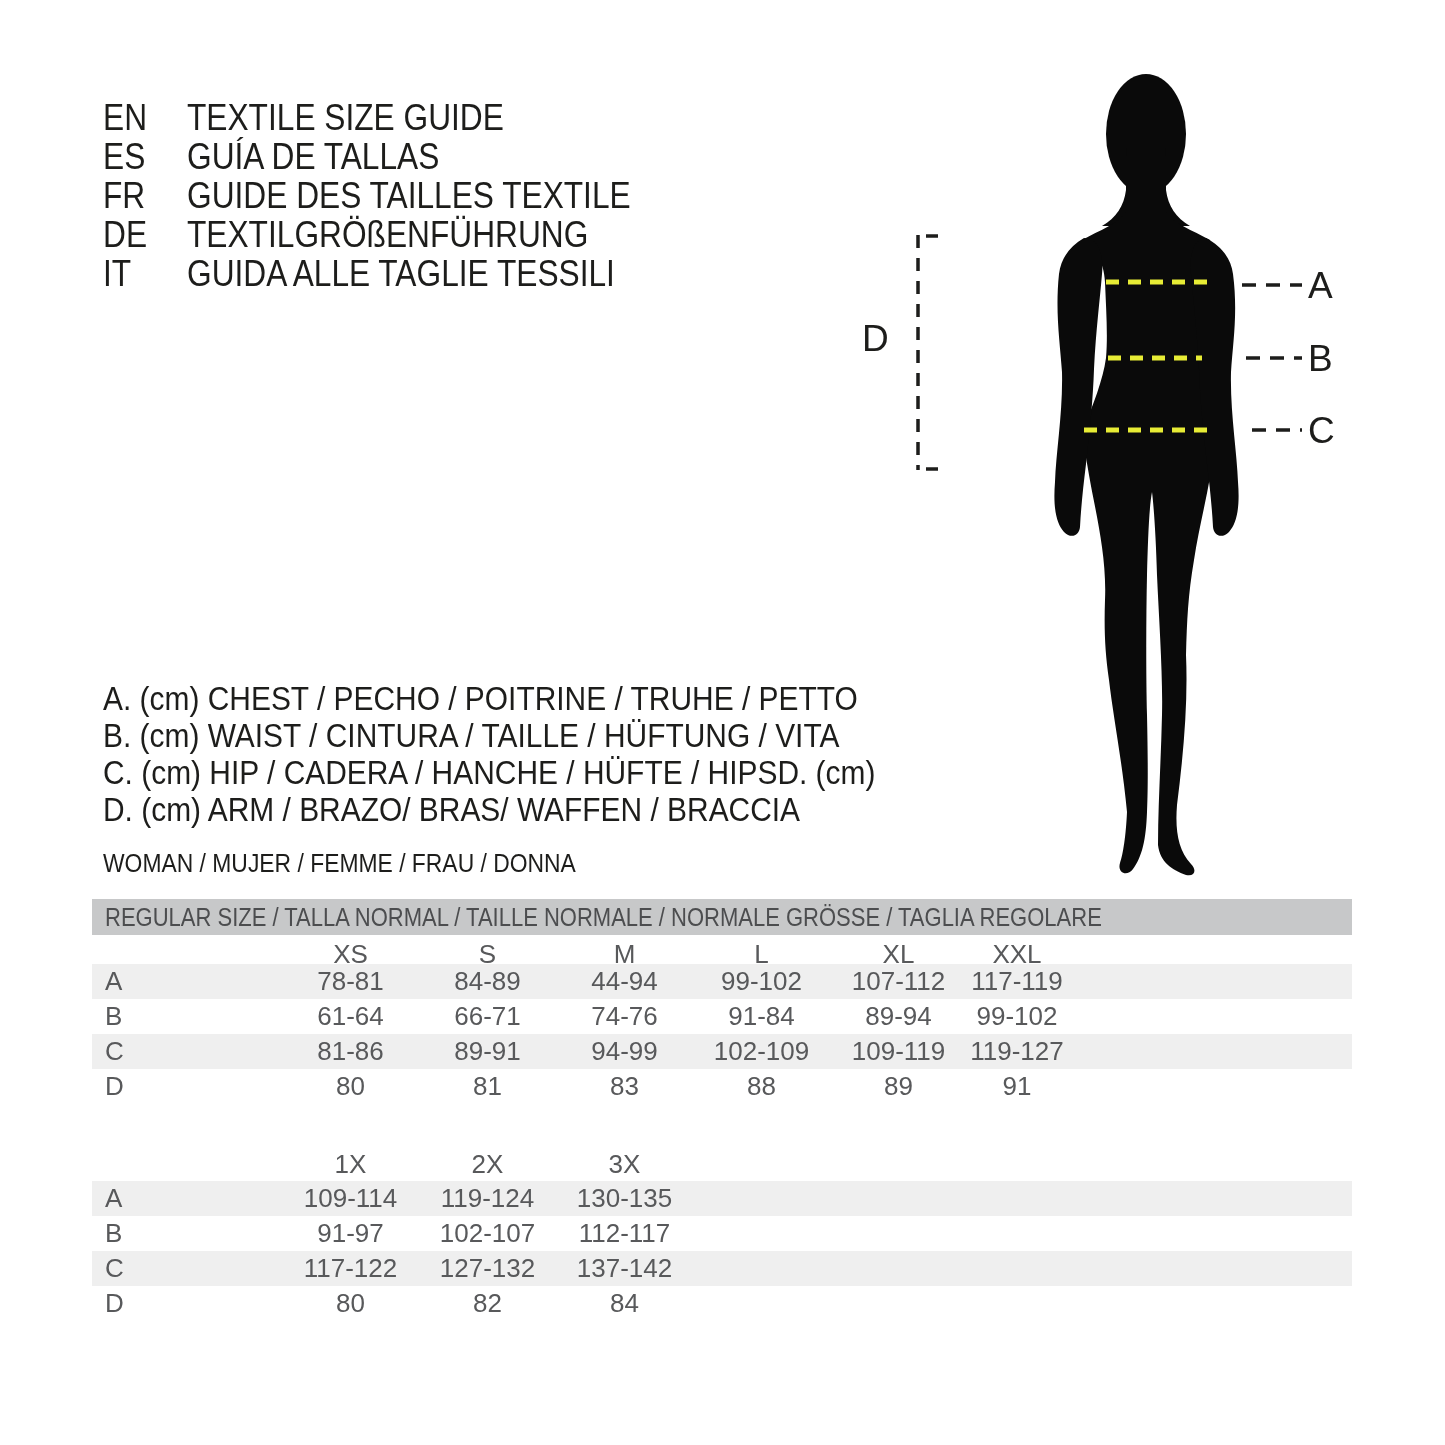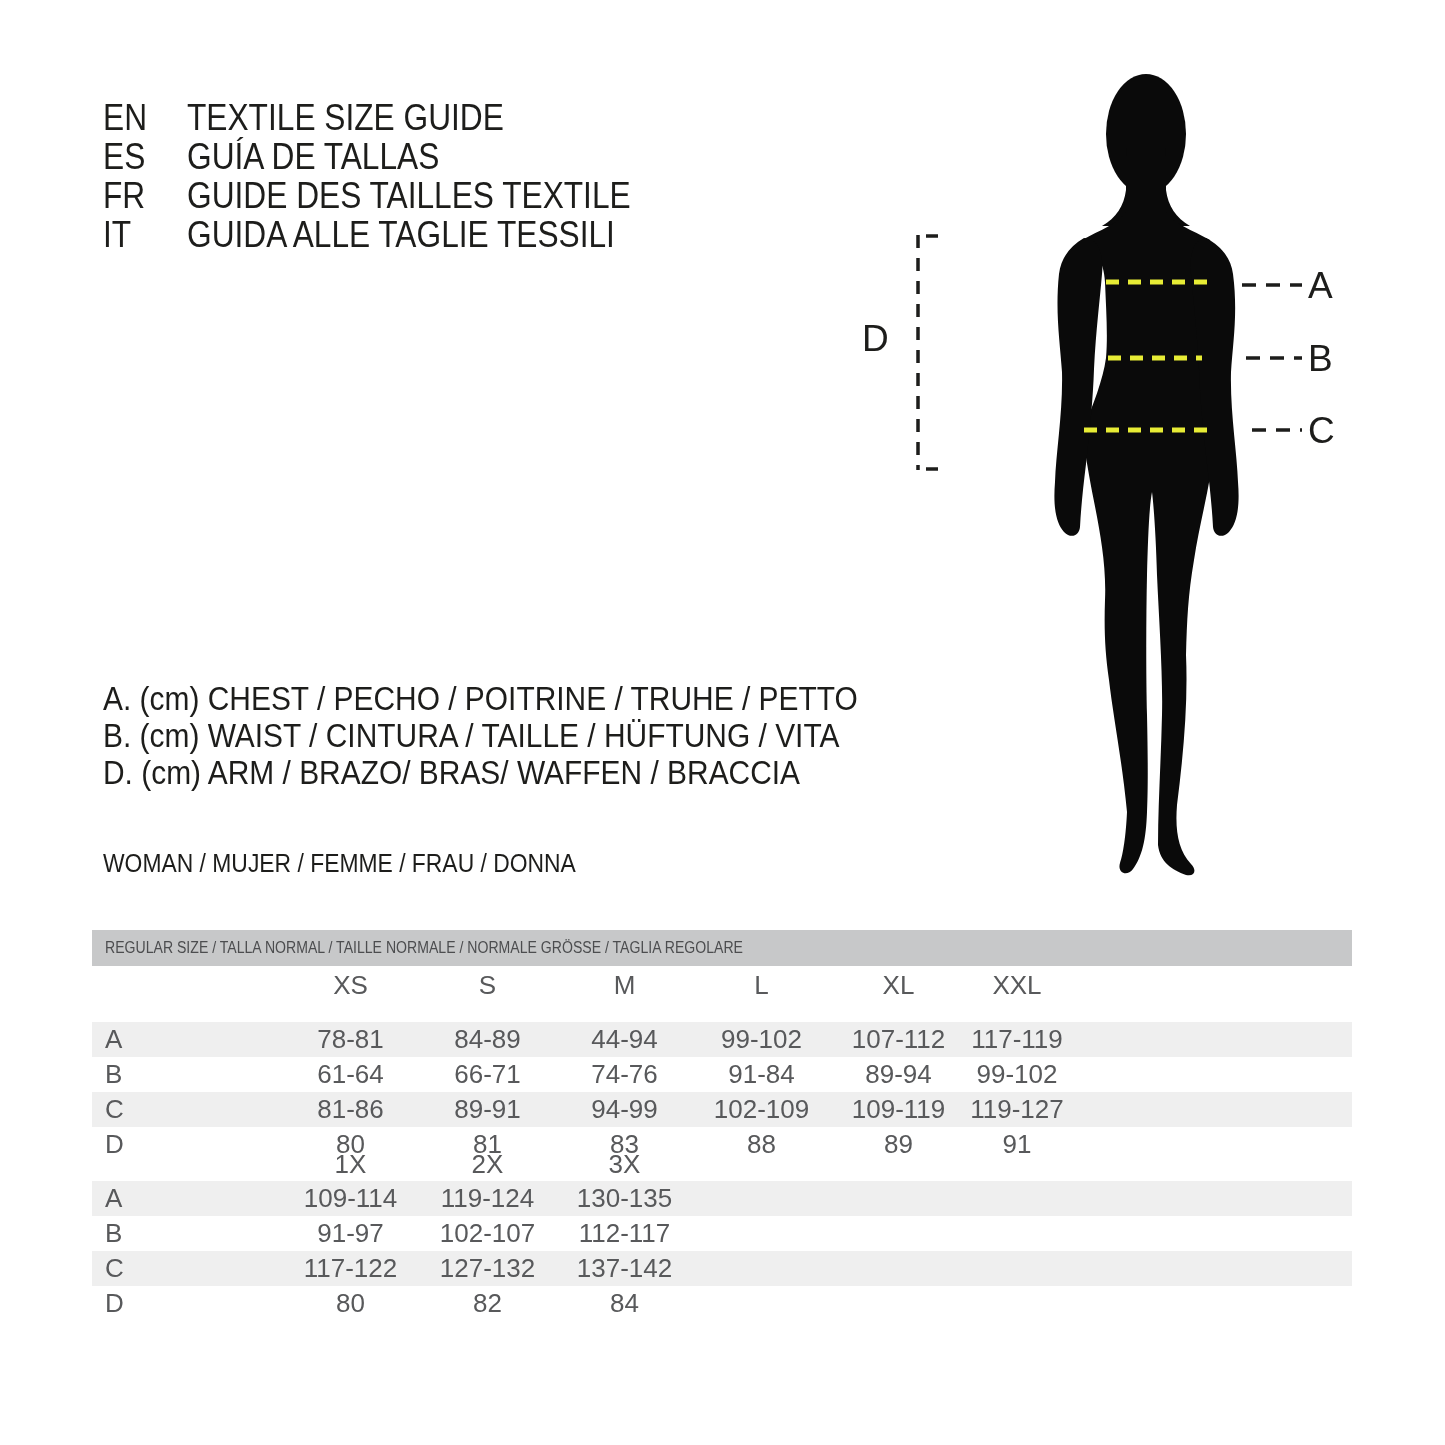--- a/index.html
+++ b/index.html
@@ -18,22 +18,22 @@
   .figure { position:absolute; left:850px; top:60px; width:500px; height:840px; }
   .figure text { font-family:"Liberation Sans", sans-serif; font-size:37px; fill:#1d1d1b; }
 
   
   .measure-block { position:absolute; left:103px; top:680px; font-size:34px; }
   .measure-row { height:37px; line-height:37px; }
   .audience { position:absolute; left:103px; top:845px; font-size:26px; height:37px; line-height:37px; }
 
   
   .size-table { position:absolute; left:92px; width:1260px; font-size:26px; color:#58595b; }
-  .tbar  { height:36px; line-height:36px; background:#c7c8c9; color:#4c4d4f; font-size:16px; padding-left:13px;margin-top:31px; }
-  .thead { display:flex; height:56px; line-height:39px; }
+  .tbar  { height:36px; line-height:36px; background:#c7c8c9; color:#4c4d4f; font-size:25px; padding-left:13px; }
+  .thead { display:flex; height:29px; line-height:39px; }
   .thead.short { height:34px; line-height:34px; }
   .trow  { display:flex; height:35px; line-height:35px; }
   .trow.alt { background:#efefef; }
   .tlabel { width:190px; flex:0 0 190px; padding-left:13px; box-sizing:border-box; }
   .tc { width:137px; flex:0 0 137px; text-align:center; }
   .tc.last { width:100px; flex:0 0 100px; }
 </style>
 </head>
 <body>
 
@@ -44,20 +44,24 @@
       <span class="lang-code cond">EN</span>
       <span class="cond">TEXTILE SIZE GUIDE</span>
     </div>
     <div class="lang-row">
       <span class="lang-code cond">ES</span>
       <span class="cond">GUÍA DE TALLAS</span>
     </div>
     <div class="lang-row">
       <span class="lang-code cond">FR</span>
       <span class="cond">GUIDE DES TAILLES TEXTILE</span>
+    </div>
+    <div class="lang-row">
+      <span class="lang-code cond">DE</span>
+      <span class="cond">TEXTILGRÖßENFÜHRUNG</span>
     </div>
     <div class="lang-row">
       <span class="lang-code cond">IT</span>
       <span class="cond">GUIDA ALLE TAGLIE TESSILI</span>
     </div>
   </section>
 
   <svg class="figure" viewBox="0 0 500 840" xmlns="http://www.w3.org/2000/svg">
 
     <ellipse cx="296" cy="74" rx="40" ry="60" fill="#0a0a0a"></ellipse>
@@ -126,20 +130,21 @@
 
     <text x="458" y="238">A</text>
     <text x="458" y="311">B</text>
     <text x="458" y="383">C</text>
     <text x="12" y="291">D</text>
   </svg>
 
   <section class="measure-block">
     <div class="measure-row"><span class="cond">A. (cm) CHEST / PECHO / POITRINE / TRUHE / PETTO</span></div>
     <div class="measure-row"><span class="cond">B. (cm) WAIST / CINTURA / TAILLE / HÜFTUNG / VITA</span></div>
+    <div class="measure-row"><span class="cond">C. (cm) HIP / CADERA / HANCHE / HÜFTE / HIPSD. (cm)</span></div>
     <div class="measure-row"><span class="cond">D. (cm) ARM / BRAZO/ BRAS/ WAFFEN / BRACCIA</span></div>
   </section>
   <div class="audience"><span class="cond">WOMAN / MUJER / FEMME / FRAU / DONNA</span></div>
 
   <section class="size-table" style="top:899px;">
     <div class="tbar">
       <span class="cond">REGULAR SIZE / TALLA NORMAL / TAILLE NORMALE / NORMALE GRÖSSE / TAGLIA REGOLARE</span>
     </div>
     <div class="thead">
       <div class="tlabel"></div>

